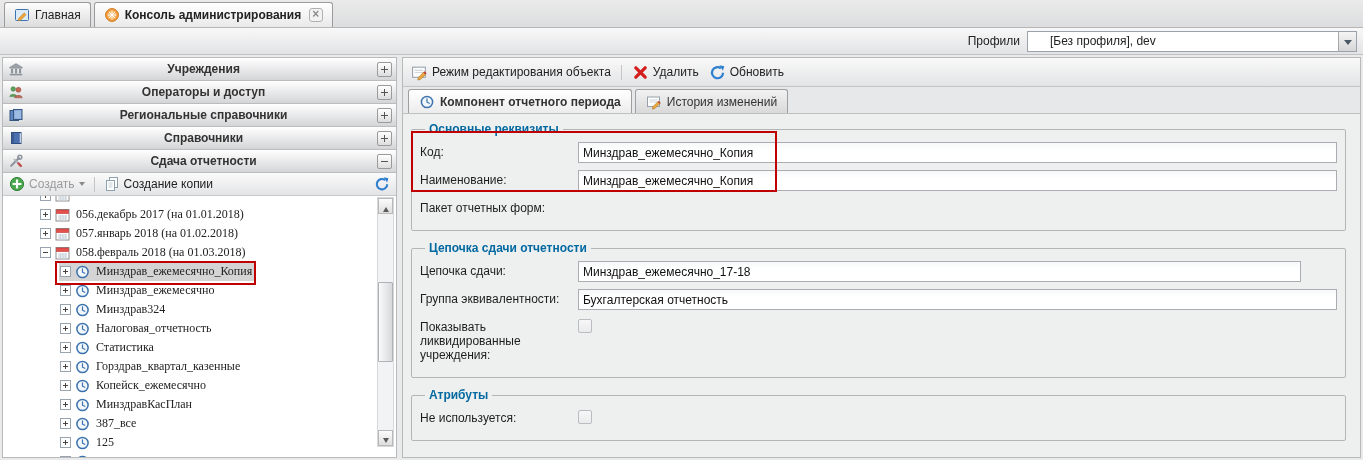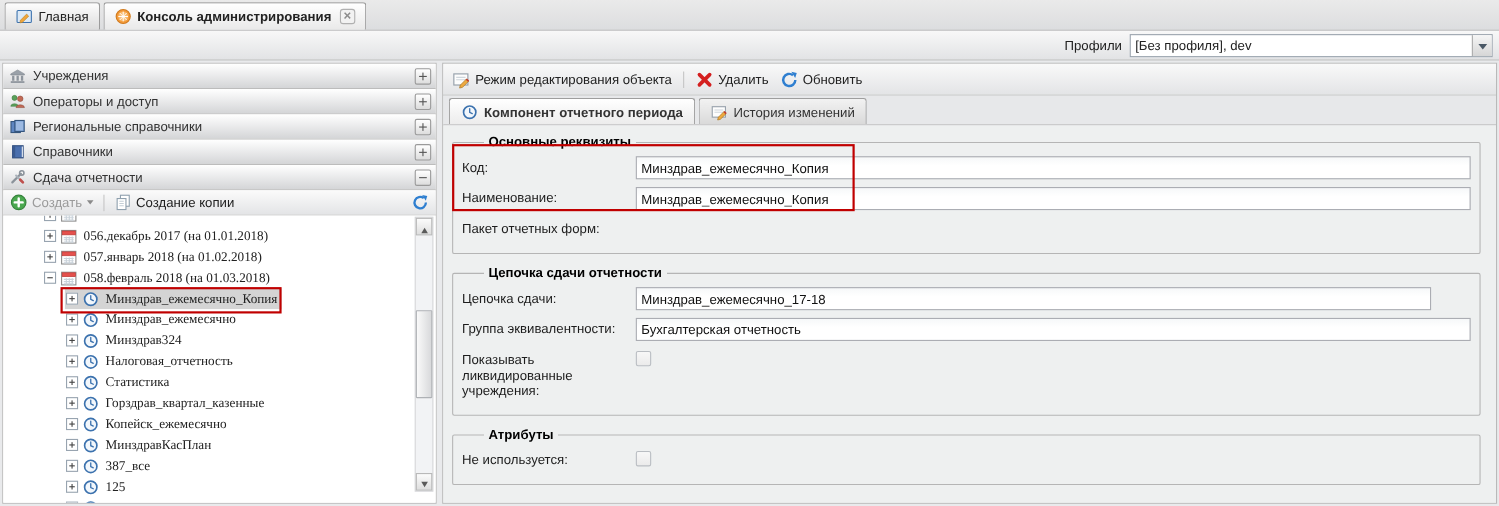--- a/index.html
+++ b/index.html
@@ -15,36 +15,36 @@
   .win-tab.active { background:linear-gradient(#ffffff,#e9e9e9); font-weight:bold;margin-top:12px; }
   .win-tab .lbl { white-space:nowrap; }
   .tab-close { width:14px; height:14px; border:1px solid #b0b0b0; border-radius:3px; background:#f2f2f2;
                position:relative; margin-left:3px; }
   .tab-close::before { content:"\00d7"; position:absolute; left:2px; top:-2px; font-size:12px; color:#8c8c8c; }
 
   
   .profilebar { height:27px; background:linear-gradient(#f8f8f8,#e2e3e5); border-bottom:1px solid #c2c2c2;
                 display:flex; align-items:center; justify-content:flex-end; padding-right:6px; }
   .profilebar .plabel { margin-right:7px; color:#222; }
-  .combo { display:flex; width:330px; height:21px; border:1px solid #9aa3ad; background:#fff; }
+  .combo { display:flex; width:330px; height:21px; border:1px solid #9aa3ad; background:#fff;padding-left:18px; }
   .combo .cval { flex:1; padding:2px 4px; white-space:nowrap; overflow:hidden; }
   .combo-btn { width:18px; border-left:1px solid #a8a8a8; background:linear-gradient(#f5f5f5,#d6d6d6); position:relative; cursor:pointer; }
   .combo-btn::before { content:""; position:absolute; left:5px; top:8px; border:4px solid transparent; border-top:5px solid #4a5866; }
 
   
   .content { display:flex; height:405px; padding:2px; gap:0; }
   .left-panel { width:404px; border:1px solid #b9b9b9; background:#fff; display:flex; flex-direction:column; }
   .splitter { width:5px; }
   .right-panel { flex:1; border:1px solid #b9b9b9; background:#eef0f0; display:flex; flex-direction:column; position:relative; }
 
   
   .acc-header { height:23px; flex:0 0 23px; display:flex; align-items:center; padding:0 4px 0 5px;
                 background:linear-gradient(#ffffff,#d4d5d7); border-bottom:1px solid #bcbcbc; cursor:pointer; }
   .acc-header .aicon { width:16px; height:16px; margin-right:6px; flex:0 0 16px; }
-  .acc-header .atitle { flex:1; font-weight:normal; color:#333; }
+  .acc-header .atitle { flex:1; font-weight:bold; color:#333;text-align:center; }
   .tgl { width:15px; height:15px; border:1px solid #9a9a9a; border-radius:2px; background:linear-gradient(#fff,#ddd); position:relative; cursor:pointer; }
   .tgl::before, .tgl.minus::before { content:""; position:absolute; left:3px; top:6px; width:7px; height:1px; background:#555; }
   .tgl.plus::after { content:""; position:absolute; left:6px; top:3px; width:1px; height:7px; background:#555; }
 
   
   .left-toolbar { height:23px; flex:0 0 23px; display:flex; align-items:center; gap:5px; padding:0 4px;
                   background:linear-gradient(#fbfbfb,#e3e4e6); border-bottom:1px solid #c8c8c8; }
   .tb-btn { display:flex; align-items:center; gap:4px; cursor:pointer; padding:1px 2px; }
   .tb-btn .bico { width:16px; height:16px; }
   .tb-btn.disabled .blbl { color:#9b9b9b; }
@@ -85,21 +85,21 @@
   .main-tabs { height:27px; flex:0 0 27px; background:#e7e8ea; border-bottom:1px solid #bfbfbf; display:flex; align-items:flex-end; padding-left:5px; }
   .mtab { display:flex; align-items:center; gap:5px; height:24px; padding:0 10px; margin-right:3px;
           border:1px solid #9e9e9e; border-bottom:none; border-radius:3px 3px 0 0;
           background:linear-gradient(#f2f2f2,#d9d9d9); cursor:pointer; color:#333; }
   .mtab.active { background:linear-gradient(#ffffff,#ececec); font-weight:bold; }
   .mtab .mico { width:16px; height:16px; }
 
   
   .form { position:relative; flex:1; padding:8px 14px 8px 8px; background:#eef0f0; overflow:hidden; }
   fieldset { border:1px solid #b5b5b5; border-radius:2px; padding:6px 8px 8px 8px; margin-bottom:10px; }
-  legend { font-weight:bold; color:#000000; padding:0 4px; margin-left:20px; }
+  legend { font-weight:bold; color:#0369a1; padding:0 4px; margin-left:5px; }
   .frow { display:flex; margin-bottom:7px; }
   .flabel { width:158px; flex:0 0 158px; padding-top:3px; color:#1d1d1d; }
   .ftext { height:21px; border:1px solid #abadb3; background:linear-gradient(#f6f8f9,#ffffff 40%); padding:0 4px;
            font-family:"Liberation Sans",sans-serif; font-size:12px; color:#111; }
   .ftext.w-wide { width:759px; }
   .ftext.w-mid { width:723px; }
   .fcheck { width:14px; height:14px; margin-top:2px; border:1px solid #b9bdc2; border-radius:2px; background:linear-gradient(#f7f7f7,#ebebeb); }
 
   
   .annot { position:absolute; border:2px solid #c00000; pointer-events:none; }

